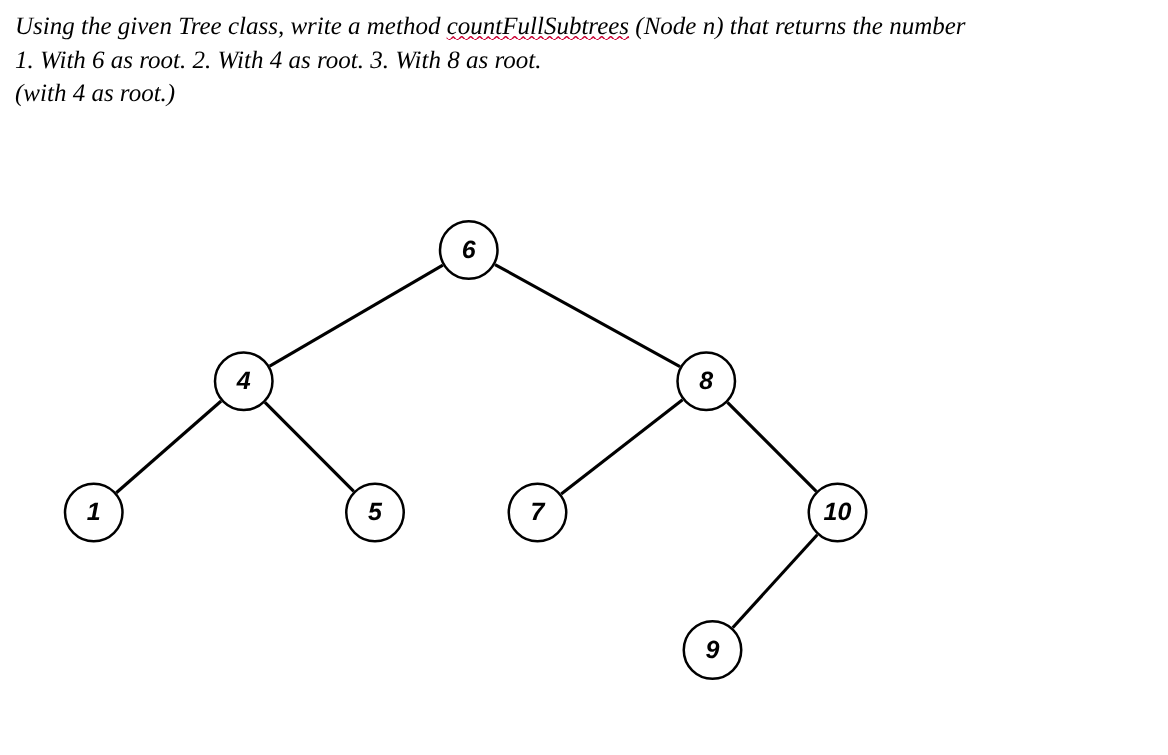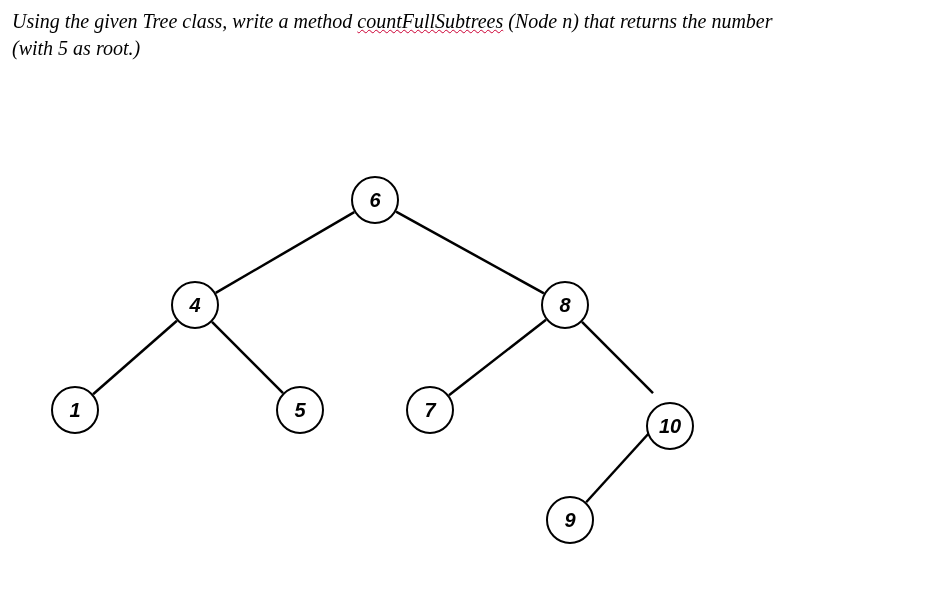--- a/index.html
+++ b/index.html
@@ -55,21 +55,22 @@
       transform: translate(-50%, -50%);
     }
   </style>
 </head>
 <body>
 
 <div class="problem-text">
   <div>
     <span>Using the given Tree class, write a method </span><span class="underline-wavy">countFullSubtrees</span><span> (Node n) that returns the number</span>
   </div>
-  <div>(with 5 as root.)</div>
+  <div>1. With 6 as root. 2. With 4 as root. 3. With 8 as root.</div>
+  <div>(with 4 as root.)</div>
 </div>
 
 <div class="tree-area">
   <svg class="tree-svg" width="934" height="440">
     <g id="edges-group" stroke="#000" stroke-width="2.5">
         <line x1="354.2693063784376" y1="52.09290461257807" x2="215.7306936215624" y2="132.90709538742192"></line>
         <line x1="396.0057968505425" y1="51.60846668056294" x2="543.9942031494576" y2="133.39153331943706"></line>
         <line x1="176.93815932703492" y1="160.80411058884442" x2="93.06184067296508" y2="234.19588941115558"></line>
         <line x1="211.97056274847714" y1="161.97056274847714" x2="283.02943725152284" y2="233.02943725152286"></line>
         <line x1="546.0555467829681" y1="159.73457472435808" x2="448.9444532170318" y2="235.26542527564192"></line>
@@ -89,20 +90,20 @@
       </div>
       <div class="node" style="left: 75px; top: 250px;">
         <span>1</span>
       </div>
       <div class="node" style="left: 300px; top: 250px;">
         <span>5</span>
       </div>
       <div class="node" style="left: 430px; top: 250px;">
         <span>7</span>
       </div>
-      <div class="node" style="left: 670px; top: 266px; font-style: italic;">
+      <div class="node" style="left: 670px; top: 250px; font-style: italic;">
         <span>10</span>
       </div>
       <div class="node" style="left: 570px; top: 360px;">
         <span>9</span>
       </div>
     </div>
 </div>
 
 </body></html>

